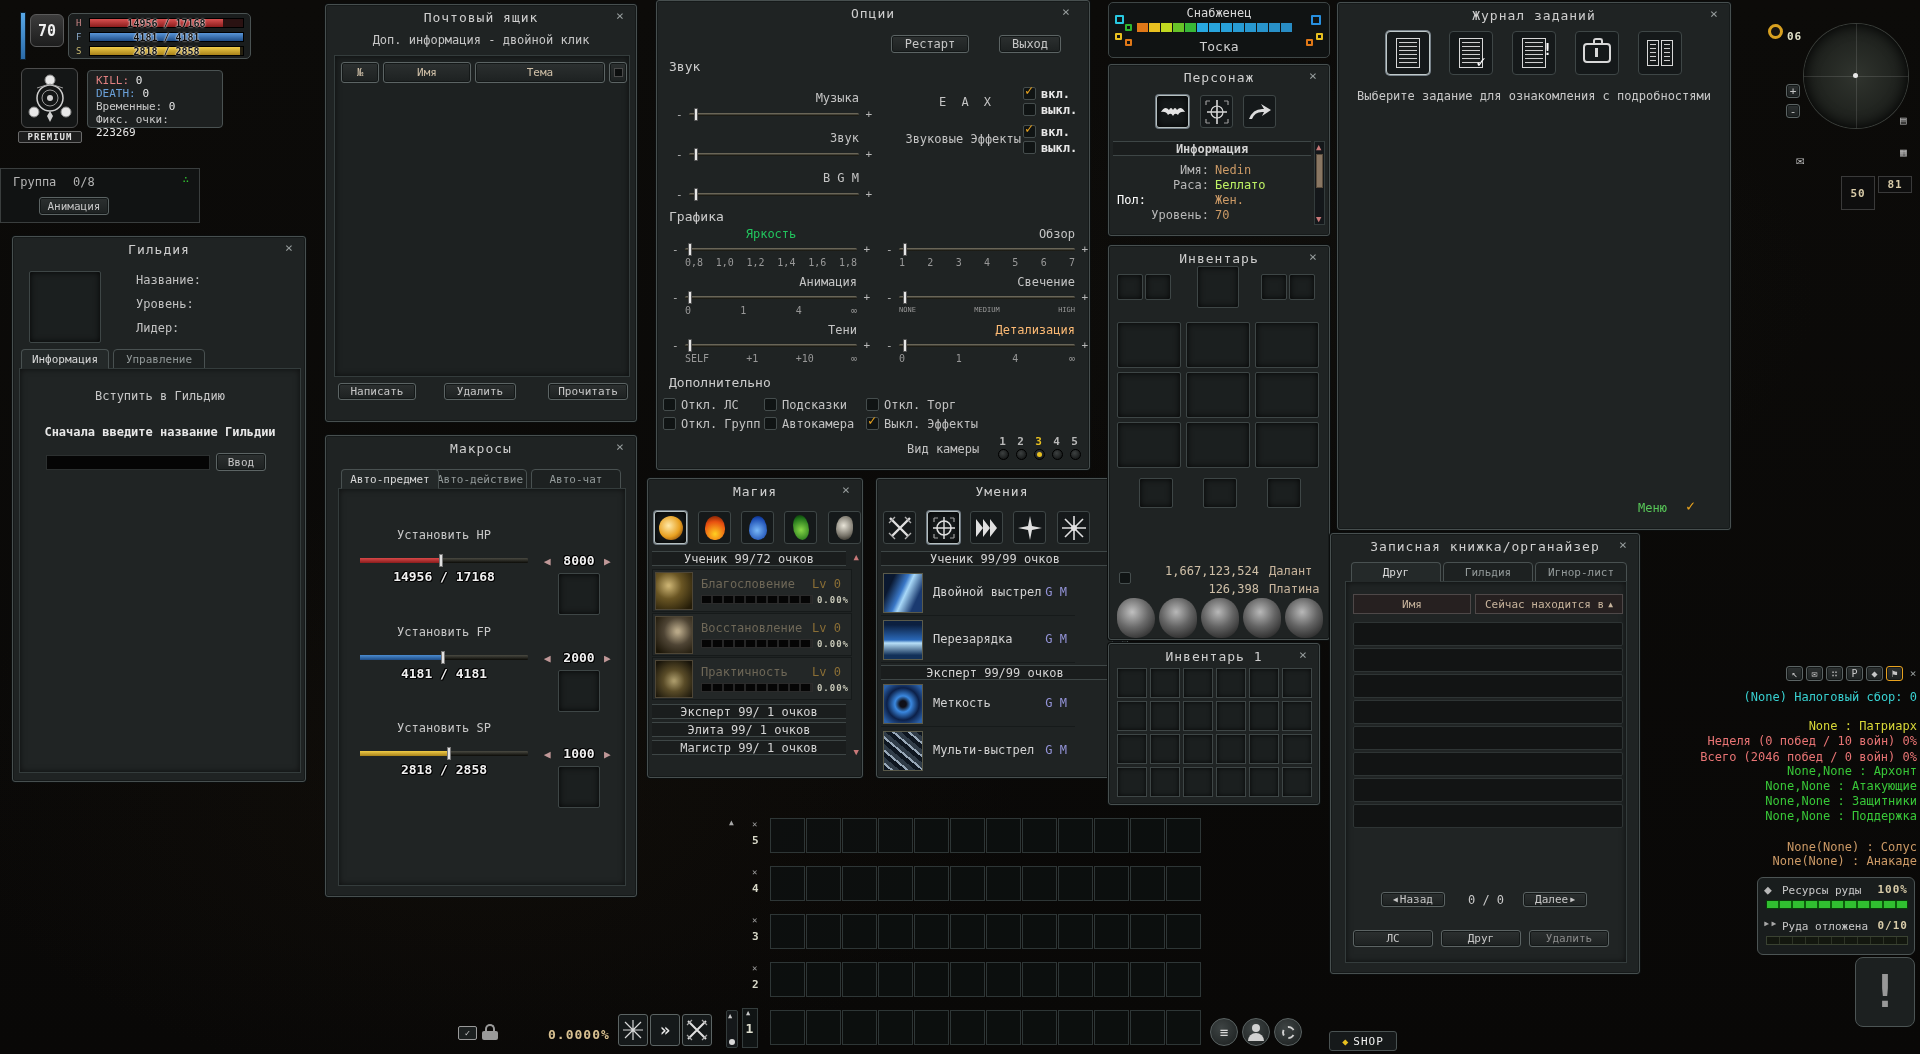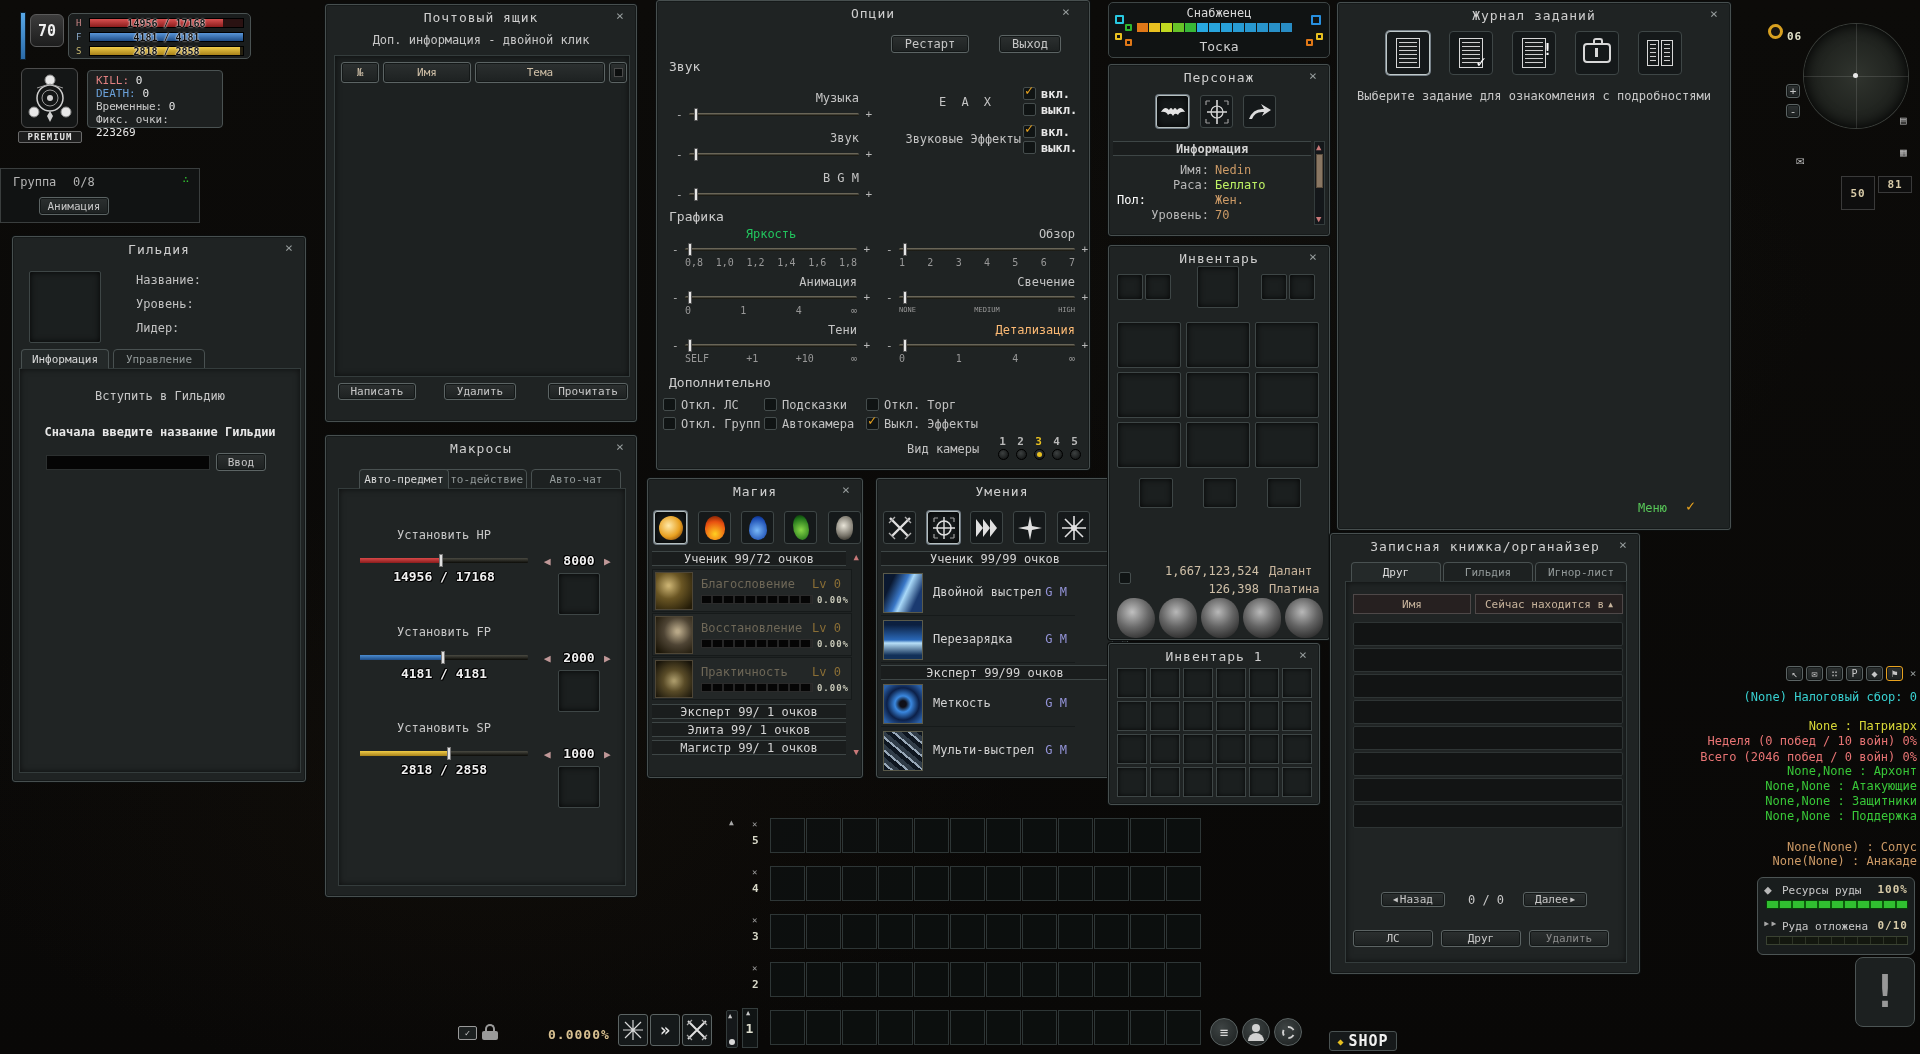--- a/index.html
+++ b/index.html
@@ -140,21 +140,21 @@
         </div>
   </div>
   <div class="btn" style="left:12px;top:378px;width:78px;height:17px;font-size:11px">Написать</div>
   <div class="btn" style="left:118px;top:378px;width:72px;height:17px;font-size:11px">Удалить</div>
   <div class="btn" style="left:222px;top:378px;width:80px;height:17px;font-size:11px">Прочитать</div>
 </div>
 
 <div class="win" style="left:325px;top:435px;width:312px;height:462px">
   <div class="wtitle">Макросы</div>
   <div class="wx">×</div>
-  <div class="tab active" style="left:33px;top:33px;width:90px;height:20px">Авто-предмет</div>
+  <div class="tab active" style="left:15px;top:33px;width:98px;height:20px">Авто-предмет</div>
   <div class="tab" style="left:107px;top:33px;width:94px;height:20px">Авто-действие</div>
   <div class="tab" style="left:205px;top:33px;width:90px;height:20px">Авто-чат</div>
   <div class="inset" style="left:12px;top:52px;width:288px;height:398px;background:#202424"></div>
 
   <div class="txt" style="left:33px;top:92px;width:170px;text-align:center;font-size:12px;color:#c8c8c8">Установить HP</div>
   <div class="mtrack" style="left:33px;top:121px;width:170px">
     <div class="mfill" style="width:47%;background:linear-gradient(#d84848,#8a1c1c)"></div>
     <div class="mhd" style="left:47%"></div>
   </div>
   <div class="txt outl" style="left:33px;top:133px;width:170px;text-align:center;font-size:13px;font-weight:bold;color:#f0f0f0">14956 / 17168</div>
@@ -821,16 +821,16 @@
 <div class="abs" style="left:1210px;top:1018px;width:28px;height:28px;border-radius:50%;background:radial-gradient(circle at 40% 35%,#3e4444,#1a1e1e);border:1px solid #5a6262;display:flex;align-items:center;justify-content:center;font-size:14px;color:#d8d8d8">≡</div>
 <div class="abs" style="left:1242px;top:1018px;width:28px;height:28px;border-radius:50%;background:radial-gradient(circle at 40% 35%,#3e4444,#1a1e1e);border:1px solid #5a6262">
   <span style="position:absolute;left:9px;top:5px;width:8px;height:8px;border-radius:50%;background:#d0d0d0"></span>
   <span style="position:absolute;left:5px;top:14px;width:16px;height:8px;border-radius:8px 8px 0 0;background:#d0d0d0"></span>
 </div>
 <div class="abs" style="left:1274px;top:1018px;width:28px;height:28px;border-radius:50%;background:radial-gradient(circle at 40% 35%,#3e4444,#1a1e1e);border:1px solid #5a6262;display:flex;align-items:center;justify-content:center">
   <span style="width:13px;height:13px;border:2px dashed #d0d0d0;border-radius:50%;display:block"></span>
 </div>
 <div class="abs" style="left:1329px;top:1031px;width:68px;height:20px;background:#16191a;border:1px solid #4a5252;border-radius:3px;display:flex;align-items:center;justify-content:center;gap:5px">
   <span style="color:#e8c020;font-size:10px">◆</span>
-  <span style="font-size:15px;font-weight:bold;color:#f0f0f0;letter-spacing:1px">SHOP</span>
+  <span style="font-size:11px;font-weight:normal;color:#f0f0f0;letter-spacing:1px">SHOP</span>
 </div>
 
 </div>
 
 </body></html>

